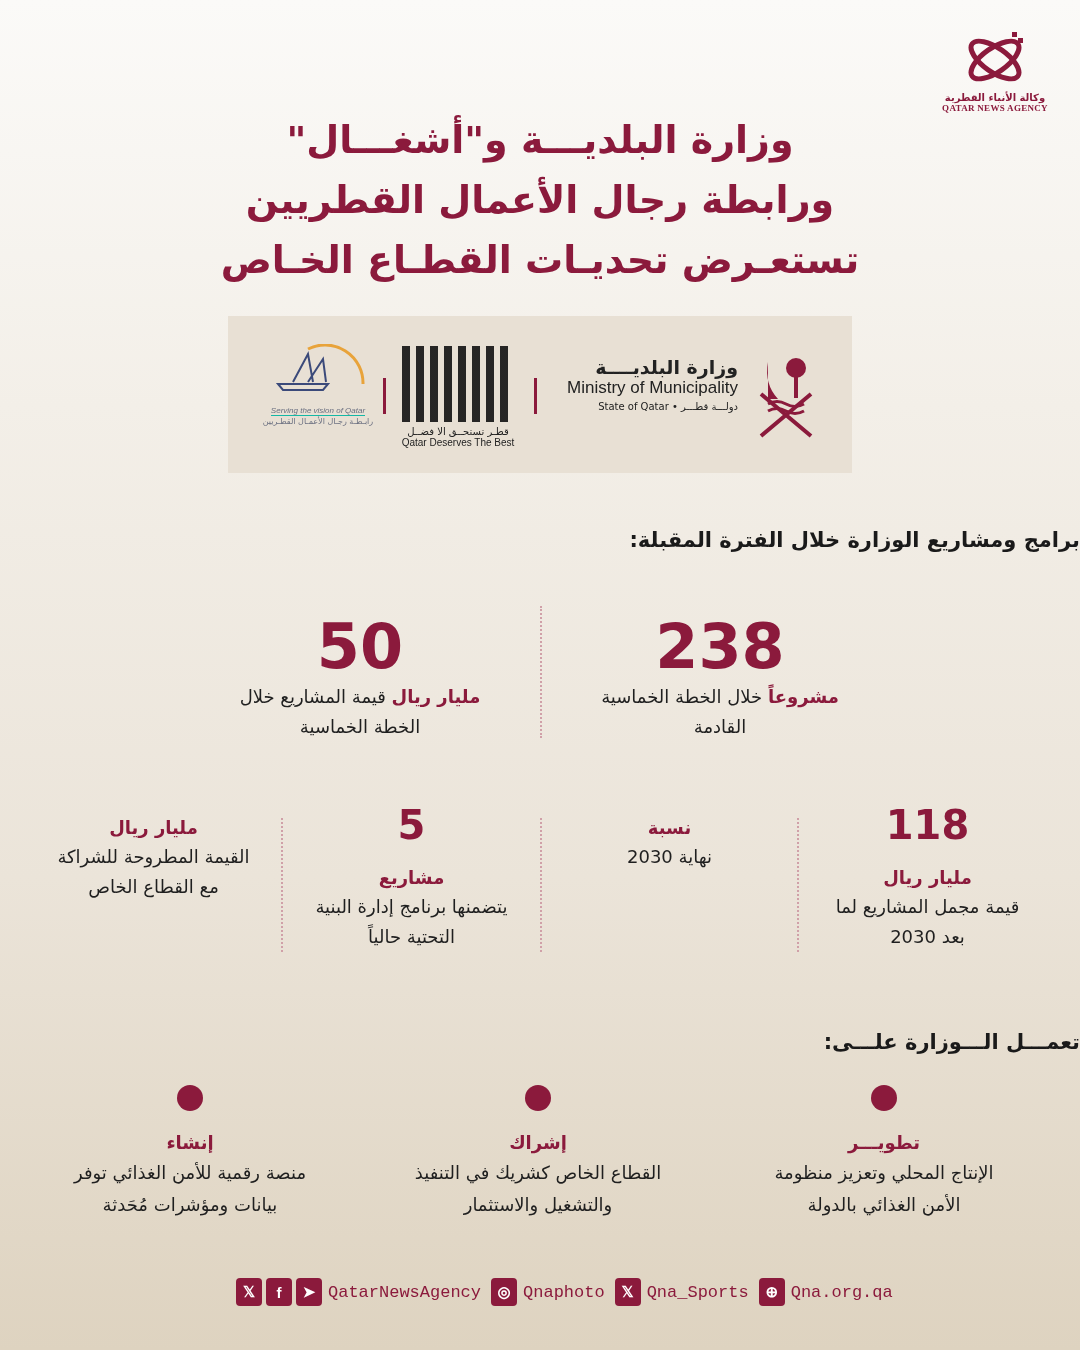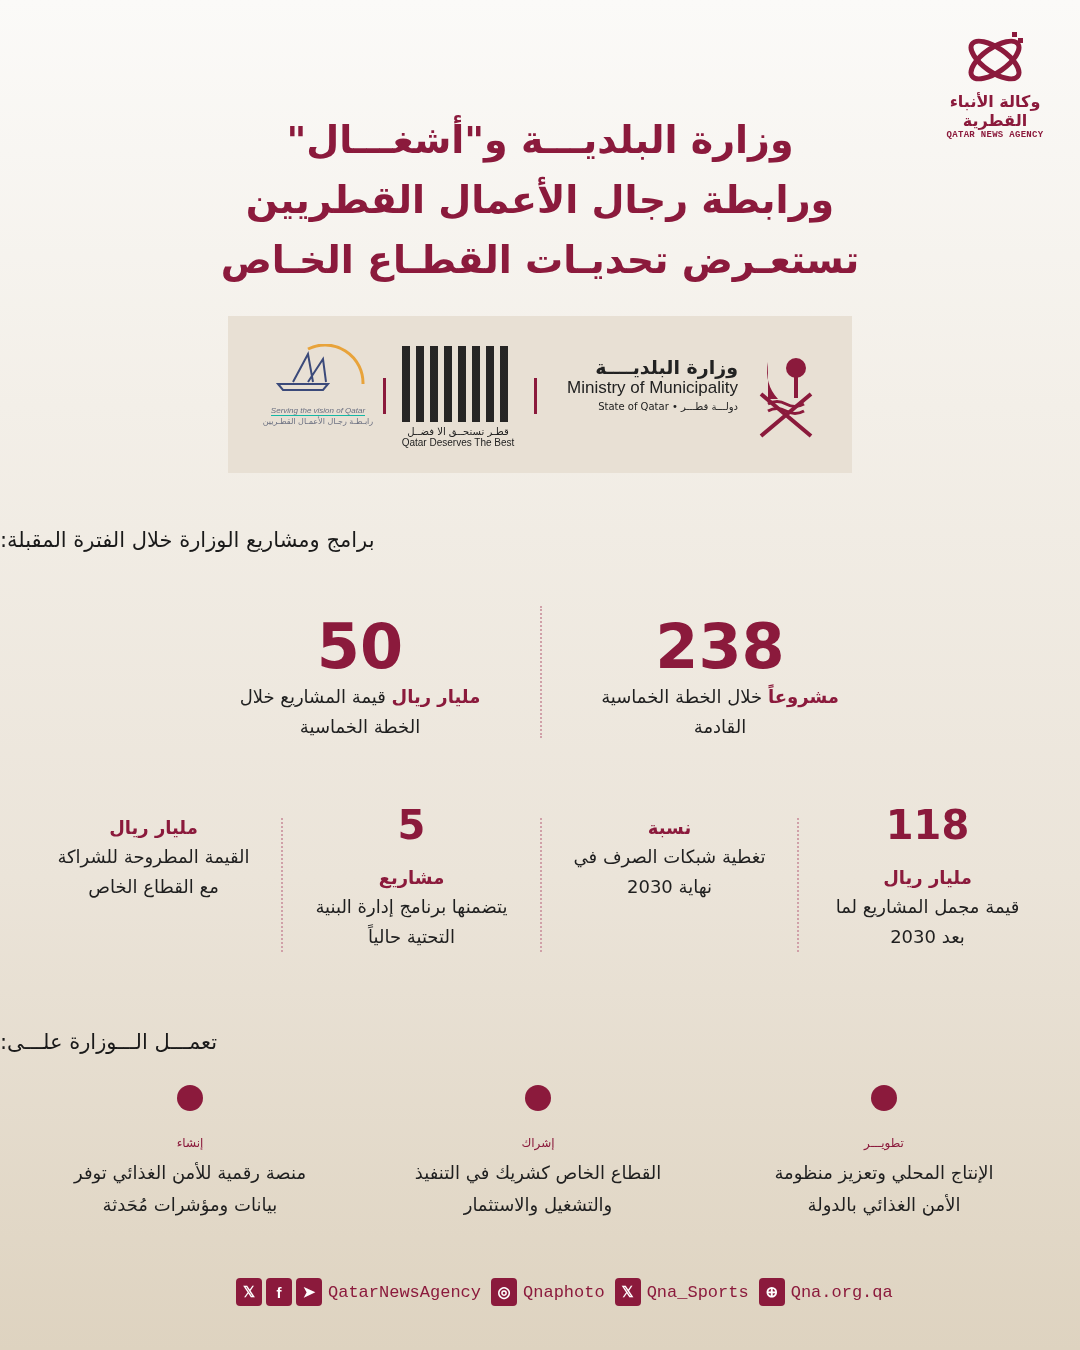--- a/index.html
+++ b/index.html
@@ -3,55 +3,55 @@
 <meta charset="utf-8">
 <style>
   html,body{margin:0;padding:0;}
   body{width:1080px;height:1350px;position:relative;overflow:hidden;
     background:linear-gradient(180deg,#fbfaf8 0%,#f3efe8 30%,#ebe4d9 65%,#ded3c0 100%);
     font-family:"DejaVu Sans","Liberation Sans",sans-serif;color:#1a1a1a;direction:rtl;}
   .abs{position:absolute;}
   
   .qna-logo{position:absolute;left:935px;top:28px;width:120px;text-align:center;direction:rtl;}
   .qna-logo svg{display:block;margin:0 auto;}
-  .qna-ar{font-size:16px;font-weight:bold;color:#8b1a3c;margin-top:2px;}
-  .qna-en{font-family:Liberation Mono, monospace;font-size:9px;font-weight:bold;color:#8b1a3c;direction:ltr;letter-spacing:.3px;}
+  .qna-ar{font-size:10px;font-weight:bold;color:#8b1a3c;margin-top:2px;}
+  .qna-en{font-family:Liberation Serif, serif;font-size:9px;font-weight:bold;color:#8b1a3c;direction:ltr;letter-spacing:.3px;}
   
   .title{position:absolute;left:0;width:1080px;top:110px;text-align:center;}
   .title div{font-size:38px;font-weight:bold;color:#8b1a3c;line-height:60px;}
   
   .banner{position:absolute;left:228px;top:316px;width:624px;height:157px;background:#e8e0d4;}
   .b-sep{position:absolute;width:3px;height:36px;background:#8b1a3c;top:62px;}
   .mom{position:absolute;left:310px;top:40px;width:200px;text-align:right;}
   .mom-ar{font-size:19px;font-weight:bold;color:#222;}
   .mom-en{font-family:"Liberation Sans",sans-serif;font-size:17px;color:#222;direction:ltr;text-align:right;}
   .mom-state{font-size:10px;color:#222;direction:ltr;text-align:right;margin-top:3px;}
   .ashghal{position:absolute;left:160px;top:30px;width:140px;text-align:center;}
   .ash-box{width:112px;height:76px;margin:0 auto;background:
      repeating-linear-gradient(90deg,#111 0 8px,transparent 8px 14px);opacity:.9;}
   .ash-ar{font-size:10px;color:#222;margin-top:4px;}
   .ash-en{font-family:"Liberation Sans",sans-serif;font-size:10px;color:#222;direction:ltr;}
   .qba{position:absolute;left:30px;top:28px;width:120px;text-align:center;}
   .qba-en{font-family:"Liberation Sans",sans-serif;font-size:8px;font-style:italic;color:#6a6f80;direction:ltr;border-bottom:1px solid #14b8a6;display:inline-block;}
   .qba-ar{font-size:8px;color:#6a6f80;line-height:10px;}
   
-  .sec-h{position:absolute;left:0;width:1080px;text-align:left;font-size:21px;font-weight:normal;color:#1a1a1a;}
+  .sec-h{position:absolute;left:0;width:1080px;text-align:right;font-size:21px;font-weight:bold;color:#1a1a1a;}
   
   .stat{position:absolute;text-align:center;}
   .num{font-family:"DejaVu Sans",sans-serif;font-weight:bold;color:#8b1a3c;}
   .big .num{font-size:62px;line-height:70px;}
   .desc{font-size:18px;color:#1f1f1f;line-height:30px;}
   .desc b{color:#8b1a3c;}
   .small .num{font-size:40px;line-height:50px;}
   .small .lbl{font-size:18px;font-weight:bold;color:#8b1a3c;margin-top:14px;line-height:28px;}
   .vdiv{position:absolute;width:0;border-left:2px dotted #d0a0a8;}
   
   .work{position:absolute;width:330px;text-align:center;}
   .dot{width:26px;height:26px;border-radius:50%;background:#8b1a3c;margin:0 auto;}
-  .work .wt{font-size:12px;font-weight:normal;color:#8b1a3c;margin-top:18px;line-height:28px;}
+  .work .wt{font-size:18px;font-weight:bold;color:#8b1a3c;margin-top:18px;line-height:28px;}
   .work .wd{font-size:18px;color:#1f1f1f;line-height:32px;}
   
   .footer{position:absolute;left:236px;top:1277px;height:30px;display:flex;direction:ltr;align-items:center;gap:4px;}
   .ic{width:26px;height:28px;background:#8b1a3c;border-radius:4px;color:#fff;display:flex;align-items:center;justify-content:center;font-size:15px;font-weight:bold;font-family:"Liberation Sans",sans-serif;}
   .ft{font-family:Liberation Mono, monospace;font-size:17px;color:#8b1a3c;margin:0 6px 0 2px;}
 </style>
 </head>
 <body>
 
 <div class="qna-logo">
@@ -118,21 +118,20 @@
 
 <div class="stat small" style="left:800px;top:800px;width:255px">
   <div class="num">118</div>
   <div class="lbl">مليار ريال</div>
   <div class="desc">قيمة مجمل المشاريع لما</div>
   <div class="desc">بعد 2030</div>
 </div>
 <div class="vdiv" style="left:797px;top:818px;height:134px"></div>
 <div class="stat small" style="left:542px;top:800px;width:255px">
   <div class="lbl">نسبة</div>
-  <div class="desc">تغطية شبكات الصرف في</div>
   <div class="desc">نهاية 2030</div>
 </div>
 <div class="vdiv" style="left:540px;top:818px;height:134px"></div>
 <div class="stat small" style="left:283px;top:800px;width:257px">
   <div class="num">5</div>
   <div class="lbl">مشاريع</div>
   <div class="desc">يتضمنها برنامج إدارة البنية</div>
   <div class="desc">التحتية حالياً</div>
 </div>
 <div class="vdiv" style="left:281px;top:818px;height:134px"></div>

